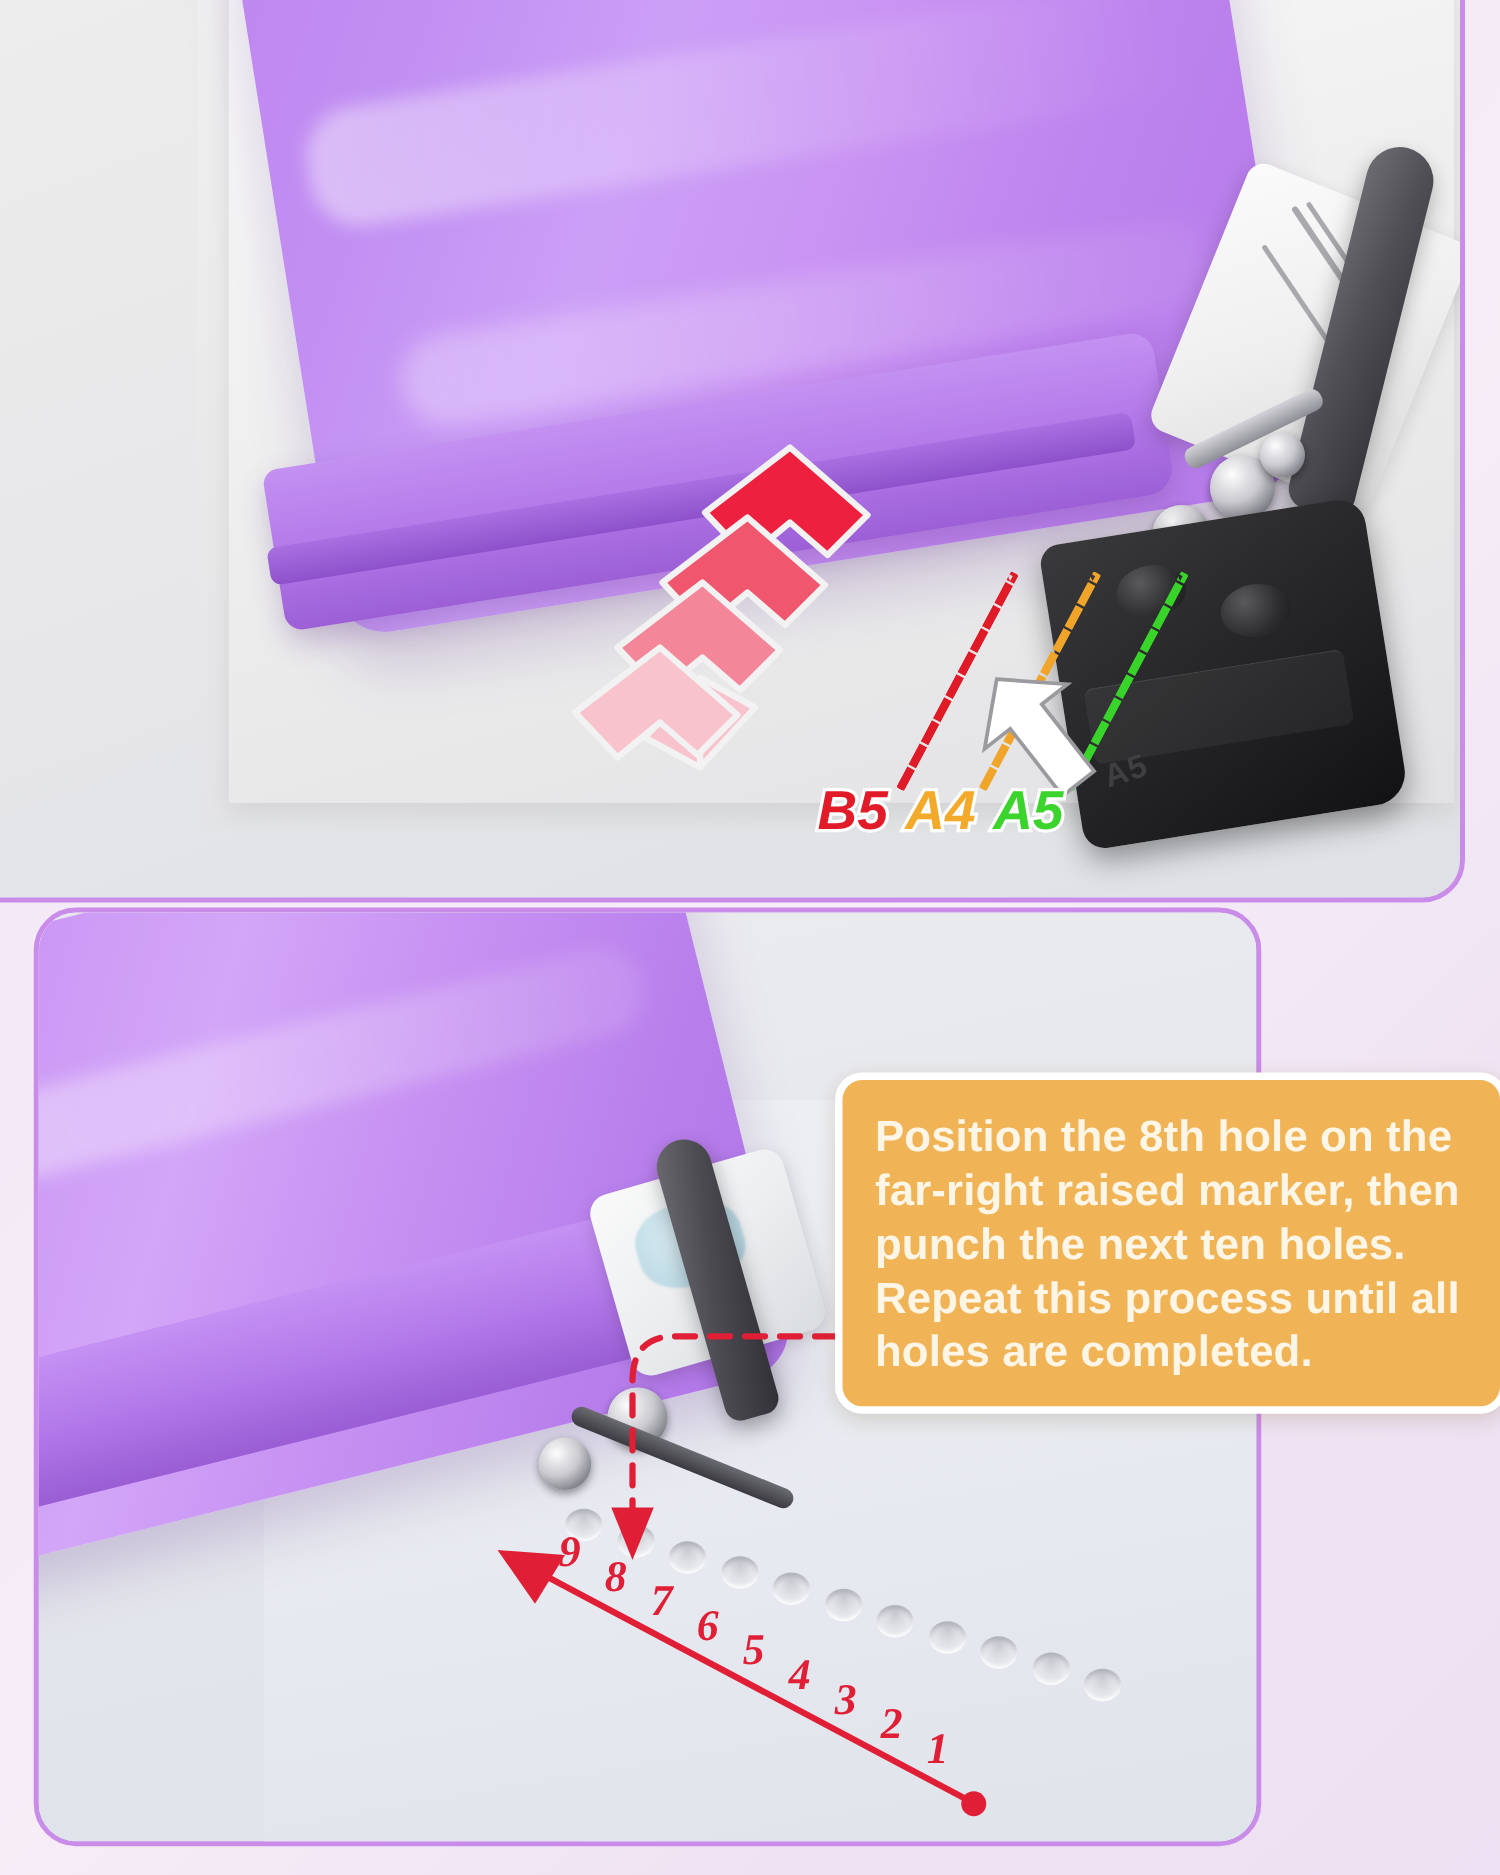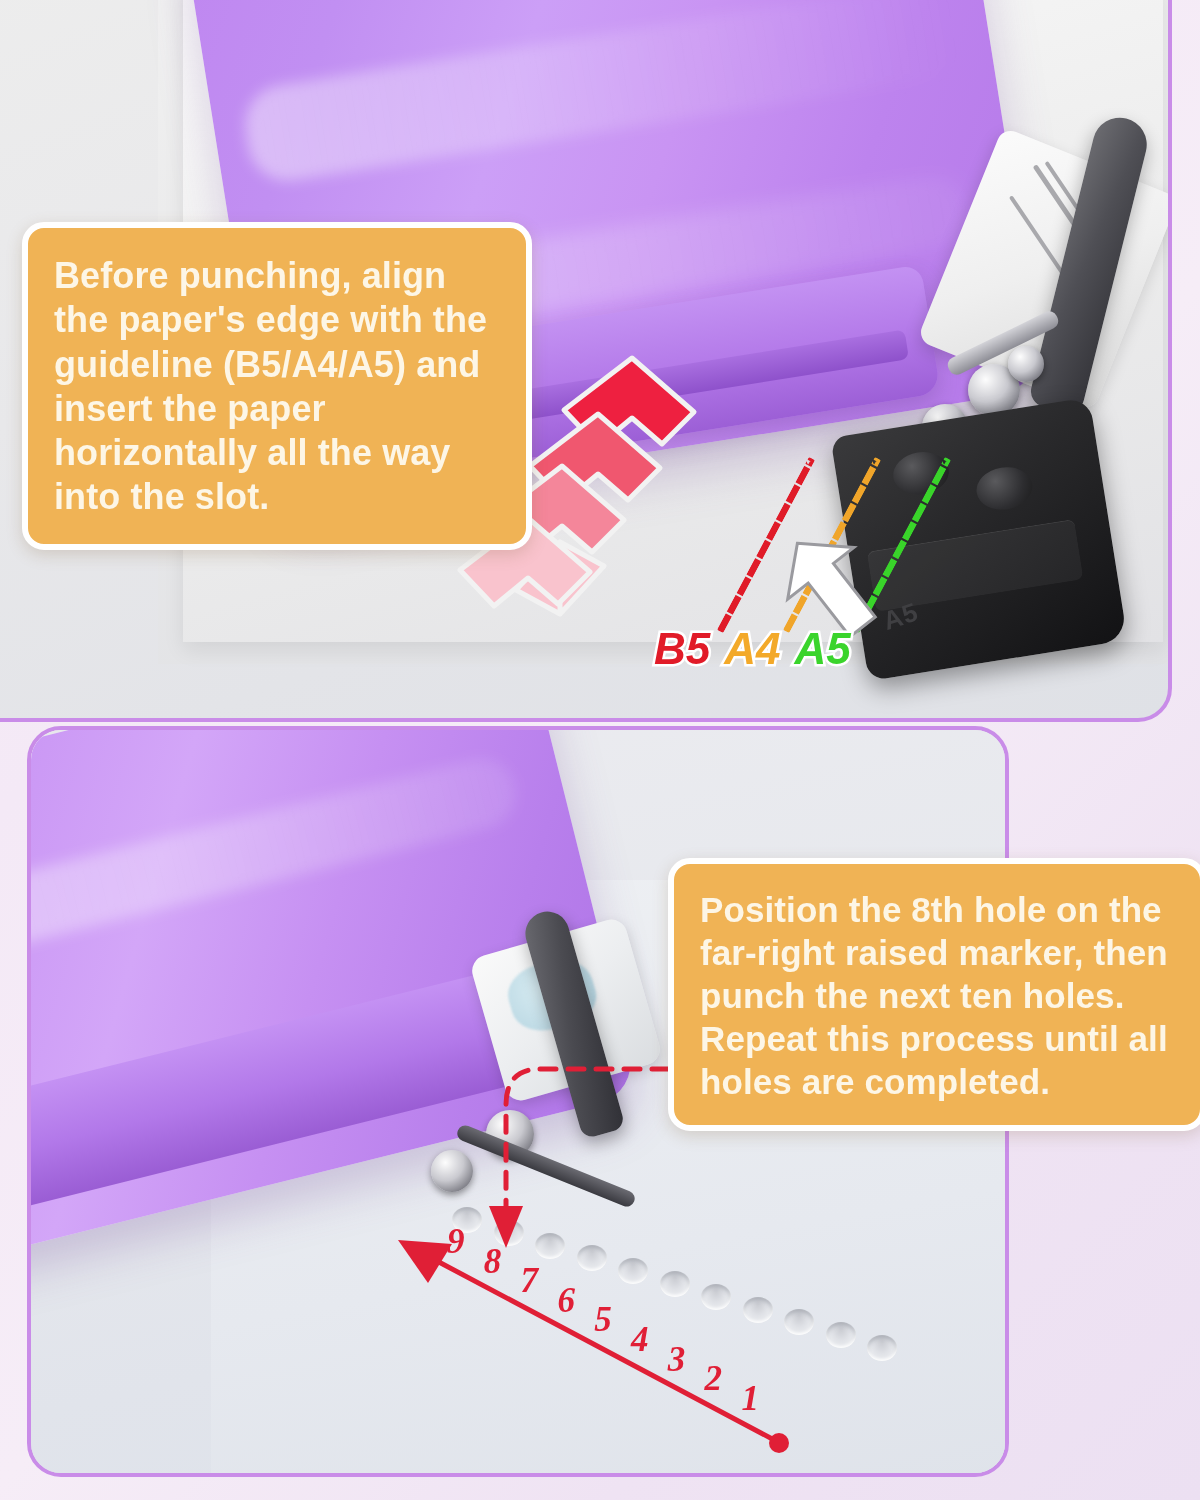--- a/index.html
+++ b/index.html
@@ -216,21 +216,20 @@
       </svg>
     </div>
 
     <div class="size-labels">
       <span class="size-label s-b5">B5</span>
       <span class="size-label s-a4">A4</span>
       <span class="size-label s-a5">A5</span>
     </div>
   </div>
 
-  <div class="callout" id="callout-1">Before punching, align the paper's edge with the guideline (B5/A4/A5) and insert the paper horizontally all the way into the slot.</div>
 
   <div class="panel" id="panel-bottom">
     <div class="desk-bottom"></div>
 
     <div style="position:absolute;left:180px;top:150px;width:820px;height:600px;background:linear-gradient(170deg,#eef0f3,#e6e9ef 60%,#dfe3ea 100%);"></div>
 
     <div class="punch-bot-body"></div>
     <div class="punch-bot-edge"></div>
 
     <div class="slot-white-2"></div>

